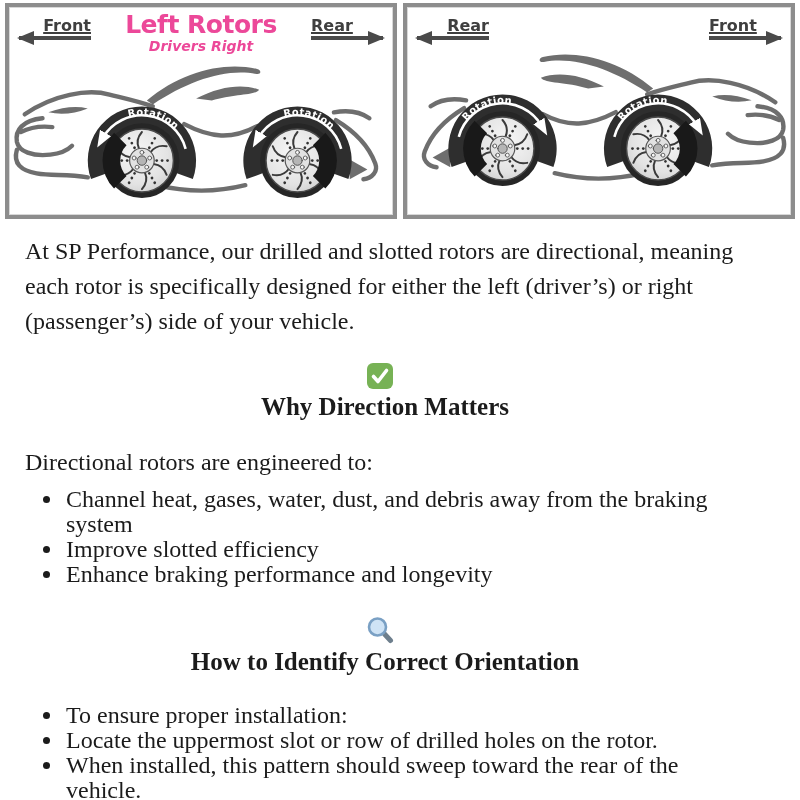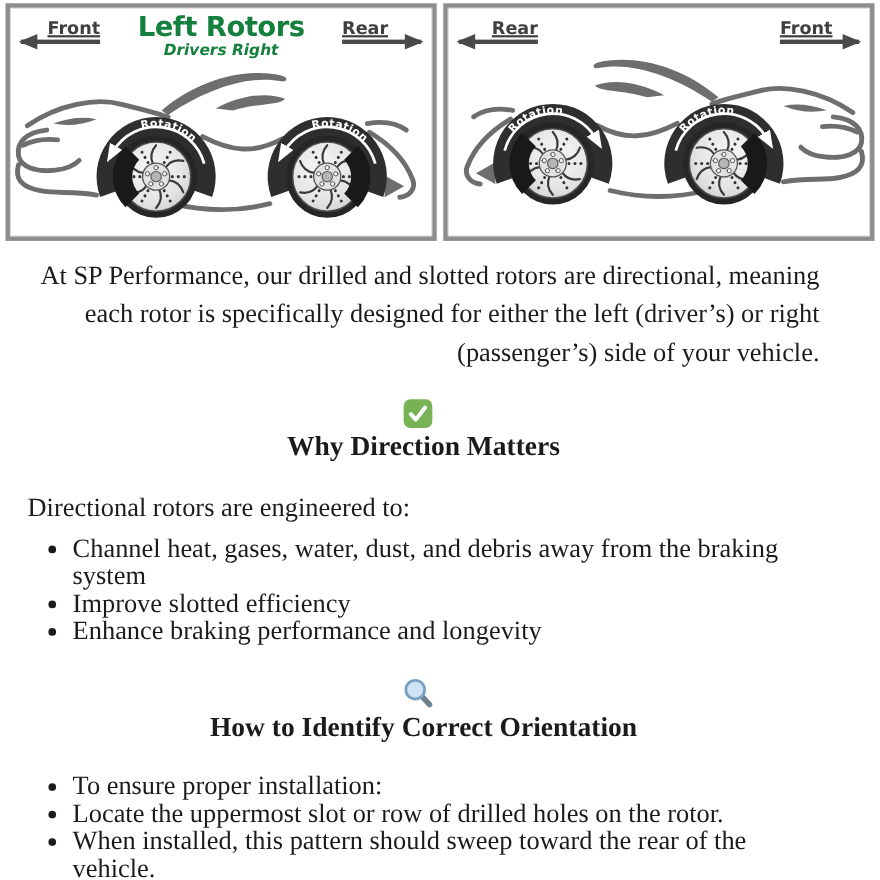--- a/index.html
+++ b/index.html
@@ -12,42 +12,42 @@
   
   .diagram { display:flex; gap:6px; padding:3px 5px 0 5px; }
   .panel {
     flex:1; border:4px solid #8d8d8d; background:#fff;
     box-shadow:inset 0 0 0 1px #d8d8d8; height:216px; overflow:hidden;
   }
   .panel-header {
     display:flex; justify-content:space-between; align-items:flex-start;
     padding:7px 10px 0 10px; font-family:"DejaVu Sans", sans-serif;
   }
-  .title-block { text-align:center; color:#15803d; margin-top:-2px; }
+  .title-block { text-align:center; color:#ec4899; margin-top:-2px; }
   .panel-title { font-size:25px; font-weight:bold; line-height:1.05; letter-spacing:-0.5px; }
   .panel-subtitle { font-size:14px; font-weight:bold; font-style:italic; }
 
   .dirlabel {
     position:relative; font-size:16px; font-weight:bold; color:#3f3f3f;
     padding-bottom:7px; margin-top:2px; min-width:72px;
   }
   .dirlabel .shaft { position:absolute; left:0; right:0; bottom:2px; height:4px; background:#4a4a4a; }
   .dirlabel.left  { padding-left:20px; text-align:right; }
   .dirlabel.right { padding-right:20px; text-align:left; }
   .dirlabel .tri { position:absolute; bottom:-3px; width:0; height:0;
     border-top:7px solid transparent; border-bottom:7px solid transparent; }
   .dirlabel.left  .tri { left:-2px;  border-right:17px solid #4a4a4a; }
   .dirlabel.right .tri { right:-2px; border-left:17px solid #4a4a4a; }
   .dirlabel .word { text-decoration:underline; text-decoration-thickness:2px; }
 
   .car-svg { display:block; width:100%; height:158px; }
 
   
   .content { padding:15px 55px 0 25px; font-size:24px; line-height:35px; }
-  .intro { margin-bottom:24px;text-align:right; }
+  .intro { margin-bottom:24px; }
   .sec-head { font-size:25px; margin:0 0 21px 0; display:flex; align-items:center;flex-direction:column; }
   .sec-head.bold { font-weight:bold; }
   .sec-head .emoji { margin-right:10px; flex:0 0 auto; display:inline-flex; }
   .lead { margin-bottom:5px; }
   ul.blist { margin:7px 0 0 0; padding-left:39px; list-style:disc; }
   ul.blist li { line-height:25px; padding-left:2px; }
   .sec2 { margin-top:29px; }
   .sec2 .sec-head { margin-bottom:24px; }
 
   .check-emoji {

